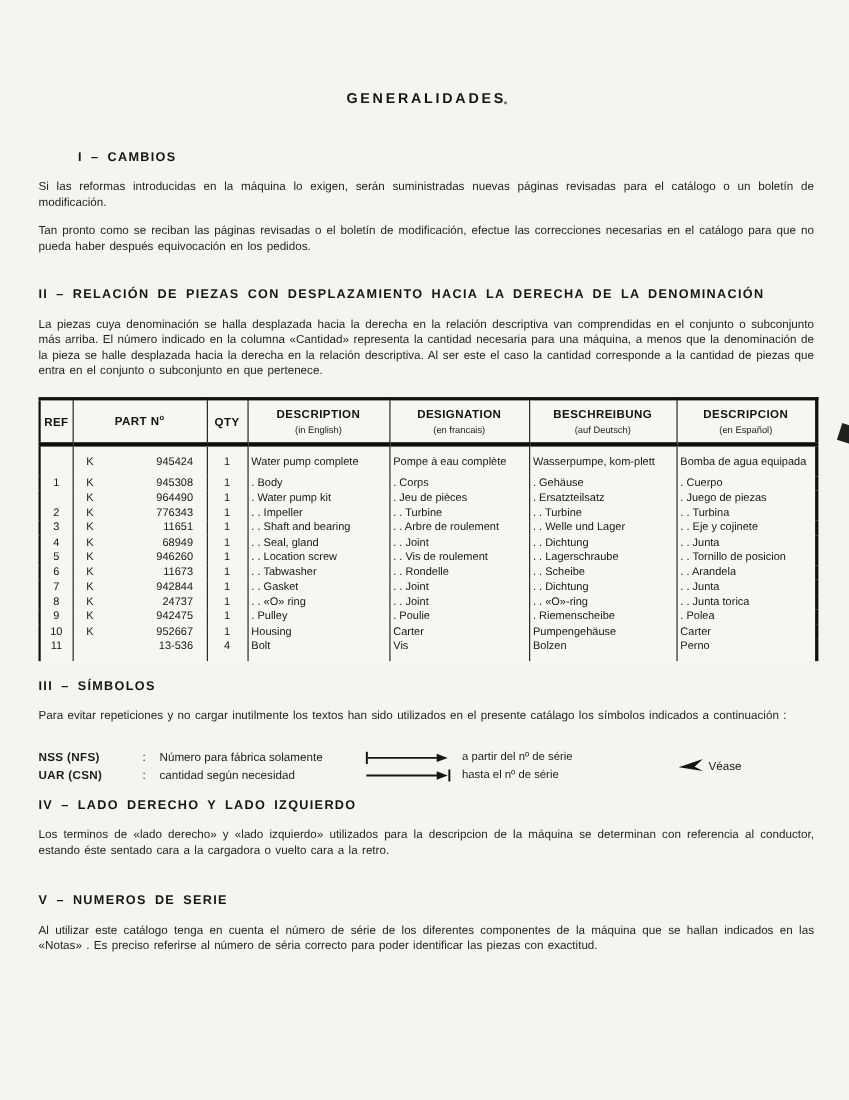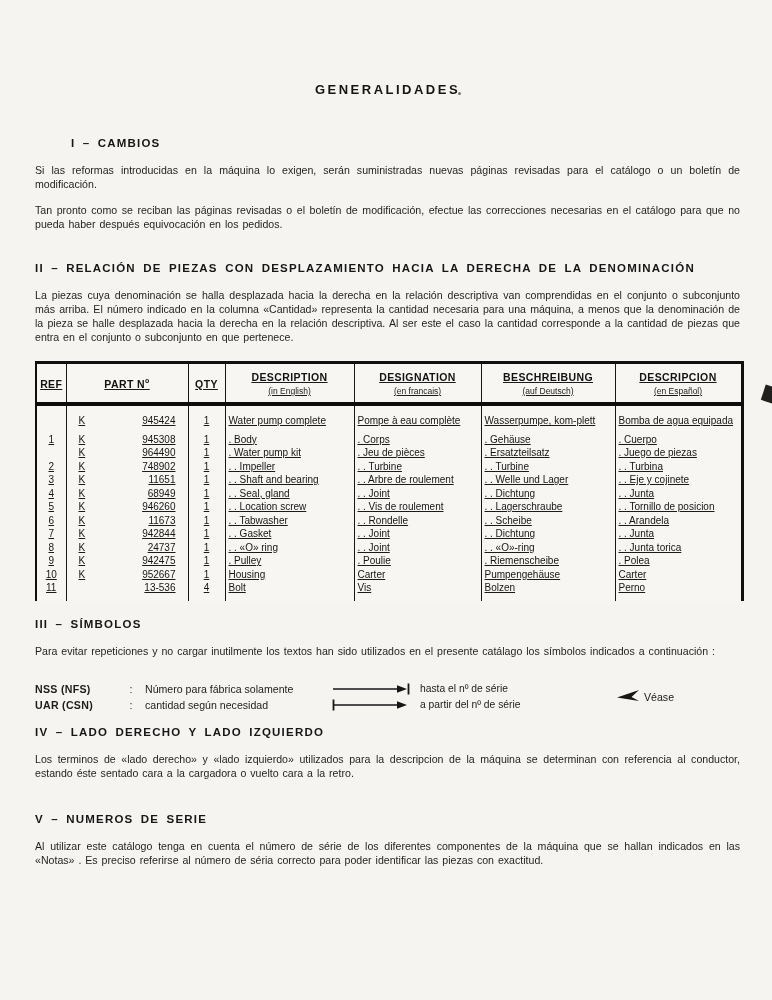--- a/index.html
+++ b/index.html
@@ -52,21 +52,21 @@
   .p-gap2{margin-top:12px;}
 
   
   table.parts{
     margin-top:17px;
     width:706px;
     border-collapse:collapse;
     table-layout:fixed;
     background:#f7f6f3;
   }
-  table.parts{border-left:2px solid #101010;border-right:3px solid #101010;border-top:3px solid #101010;text-decoration:underline;}
+  table.parts{border-left:2px solid #101010;border-right:3px solid #101010;border-top:3px solid #101010;}
   col.c-ref{width:30px;}
   col.c-part{width:122px;}
   col.c-qty{width:37px;}
   col.c-en{width:129px;}
   col.c-fr{width:127px;}
   col.c-de{width:134px;}
   col.c-es{width:127px;}
   thead th{
     border-right:1px solid #161616;
     border-bottom:4px solid #0d0d0d;
@@ -219,21 +219,21 @@
         <td>. Jeu de pièces</td>
         <td>. Ersatzteilsatz</td>
         <td>. Juego de piezas</td>
       </tr>
 
       <tr>
         <td class="ref">2</td>
         <td class="part">
           <span class="part-wrap">
                 <span class="knum">K</span>
-                <span>748902</span>
+                <span>776343</span>
               </span>
         </td>
         <td class="qty">1</td>
         <td>. . Impeller</td>
         <td>. . Turbine</td>
         <td>. . Turbine</td>
         <td>. . Turbina</td>
       </tr>
 
       <tr>
@@ -385,33 +385,33 @@
         </div>
         <div class="sym-def-row">
           <span class="sym-code">UAR  (CSN)</span>
           <span class="sym-colon">:</span>
           <span class="sym-text">cantidad según necesidad</span>
         </div>
       </div>
       <div class="sym-arrows">
         <div class="sym-arrow-row">
           <svg width="82" height="12" viewBox="0 0 82 12">
+            <line x1="2.5" y1="0.5" x2="2.5" y2="11.5" stroke="#161616" stroke-width="1.8"></line>
+            <line x1="3" y1="6" x2="68" y2="6" stroke="#161616" stroke-width="1.6"></line>
+            <polygon points="66,2.2 76,6 66,9.8" fill="#161616"></polygon>
+          </svg>
+          <span>a partir del nº de série</span>
+        </div>
+        <div class="sym-arrow-row">
+          <svg width="82" height="12" viewBox="0 0 82 12">
             <line x1="2" y1="6" x2="68" y2="6" stroke="#161616" stroke-width="1.6"></line>
             <polygon points="66,2.2 76,6 66,9.8" fill="#161616"></polygon>
             <line x1="77.5" y1="0.5" x2="77.5" y2="11.5" stroke="#161616" stroke-width="1.8"></line>
           </svg>
           <span>hasta el nº de série</span>
-        </div>
-        <div class="sym-arrow-row">
-          <svg width="82" height="12" viewBox="0 0 82 12">
-            <line x1="2.5" y1="0.5" x2="2.5" y2="11.5" stroke="#161616" stroke-width="1.8"></line>
-            <line x1="3" y1="6" x2="68" y2="6" stroke="#161616" stroke-width="1.6"></line>
-            <polygon points="66,2.2 76,6 66,9.8" fill="#161616"></polygon>
-          </svg>
-          <span>a partir del nº de série</span>
         </div>
       </div>
       <div class="sym-vease">
         <svg width="22" height="13" viewBox="0 0 22 13">
           <polygon points="0,7.5 22,0 14.5,7 22,11" fill="#161616"></polygon>
         </svg>
         <span>Véase</span>
       </div>
     </div>
 

